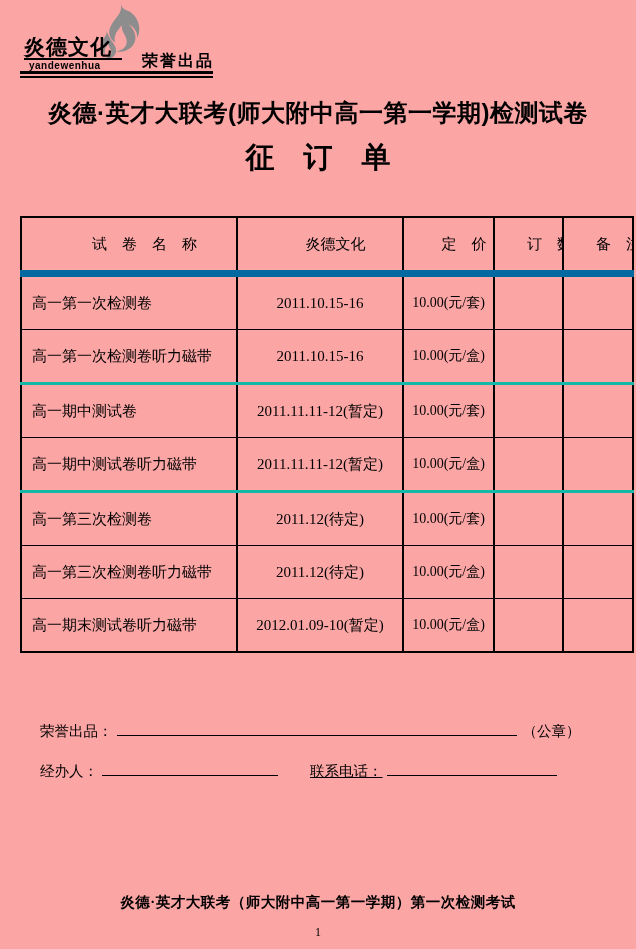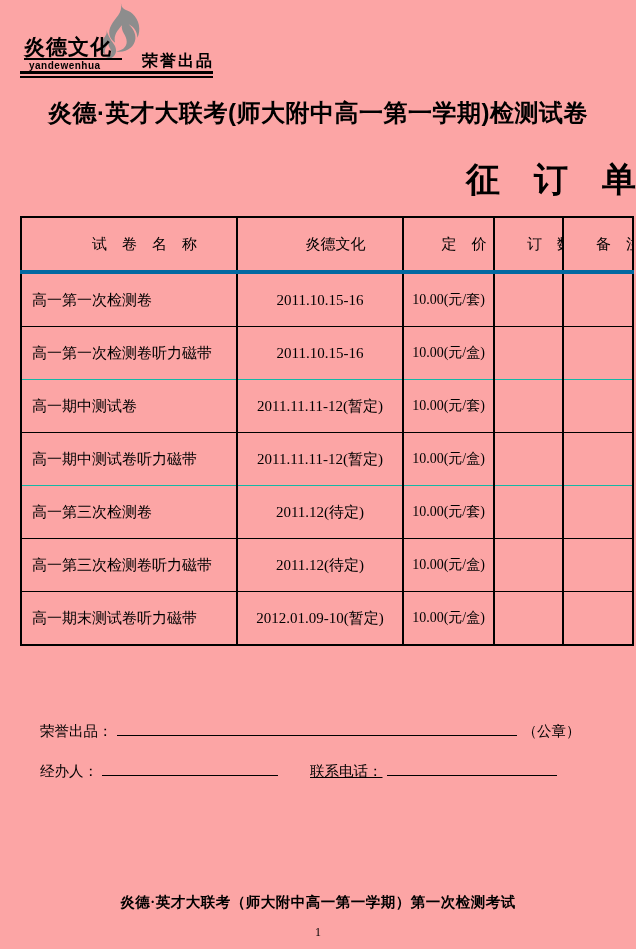--- a/index.html
+++ b/index.html
@@ -32,40 +32,40 @@
     border-top:3px solid #000; border-bottom:2px solid #000;
   }
 
   
   .doc-title {
     position:absolute; top:97px; left:0; width:100%; text-align:center;
     font-family:"Liberation Sans","DejaVu Sans",sans-serif;
     font-weight:bold; font-size:24px; letter-spacing:0.5px; white-space:nowrap;
   }
   .doc-subtitle {
-    position:absolute; top:138px; left:0; width:100%; text-align:right;
+    position:absolute; top:138px; left:0; width:100%; text-align:center;
     font-family:"Liberation Sans","DejaVu Sans",sans-serif;
-    font-weight:bold; font-size:34px; white-space:nowrap;margin-top:19px;
+    font-weight:bold; font-size:29px; white-space:nowrap;
   }
 
   
   .order-table {
     position:absolute; left:20px; top:216px;
     border-collapse:collapse; table-layout:fixed; width:612px;
     border:2.5px solid #000;
   }
   .order-table th, .order-table td {
     border-left:2px solid #000; border-right:2px solid #000;
     font-size:15px; font-weight:normal; overflow:hidden; white-space:nowrap;
   }
-  .order-table thead th { height:50px; text-align:center; border-bottom:4px solid #0369a1;padding-left:32px; }
+  .order-table thead th { height:50px; text-align:center; border-bottom:7px solid #0369a1;padding-left:32px; }
   .order-table td { height:50px; text-align:center; }
   .order-table td.col-name { text-align:left; padding-left:10px; }
   .order-table td.col-price { font-size:14px; }
-  tr.pair-first td  { border-top:1px solid #14b8a6; }
+  tr.pair-first td  { border-top:3px solid #14b8a6; }
   tr.pair-second td { border-top:1.3px solid #000; }
 
   
   .form-row { position:absolute; left:40px; font-size:14.5px; white-space:nowrap; }
   .form-row-unit  { top:722px; }
   .form-row-agent { top:762px; }
   .blank-line {
     display:inline-block; height:13px; border-bottom:1.6px solid #000;
     vertical-align:baseline; margin-left:4px;
   }

